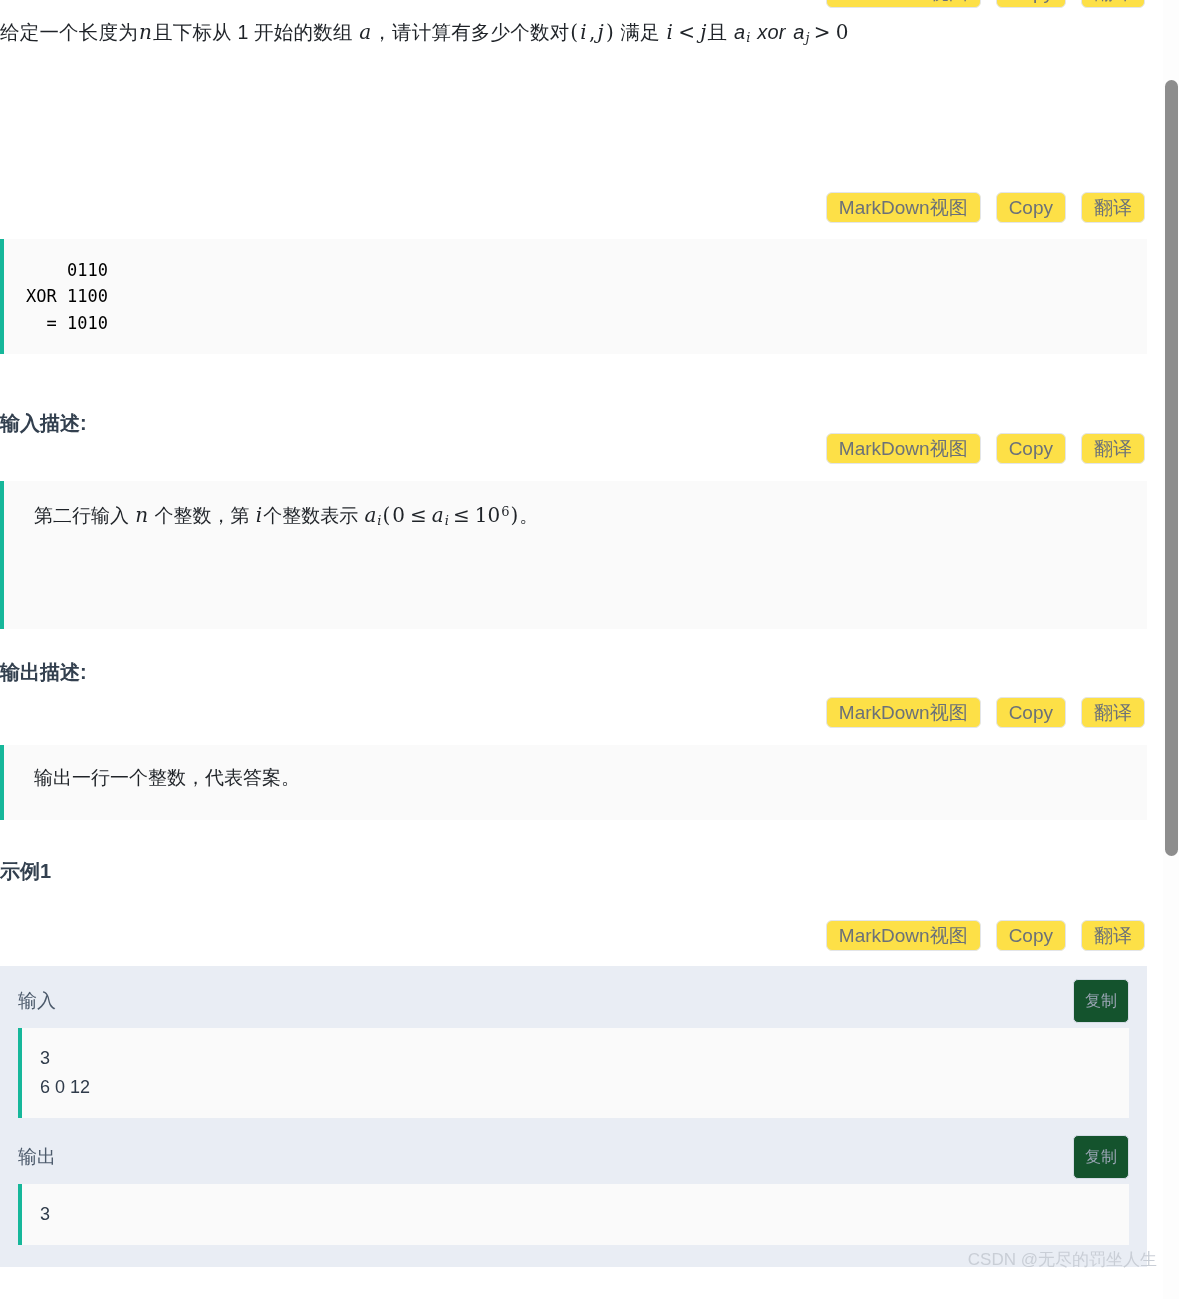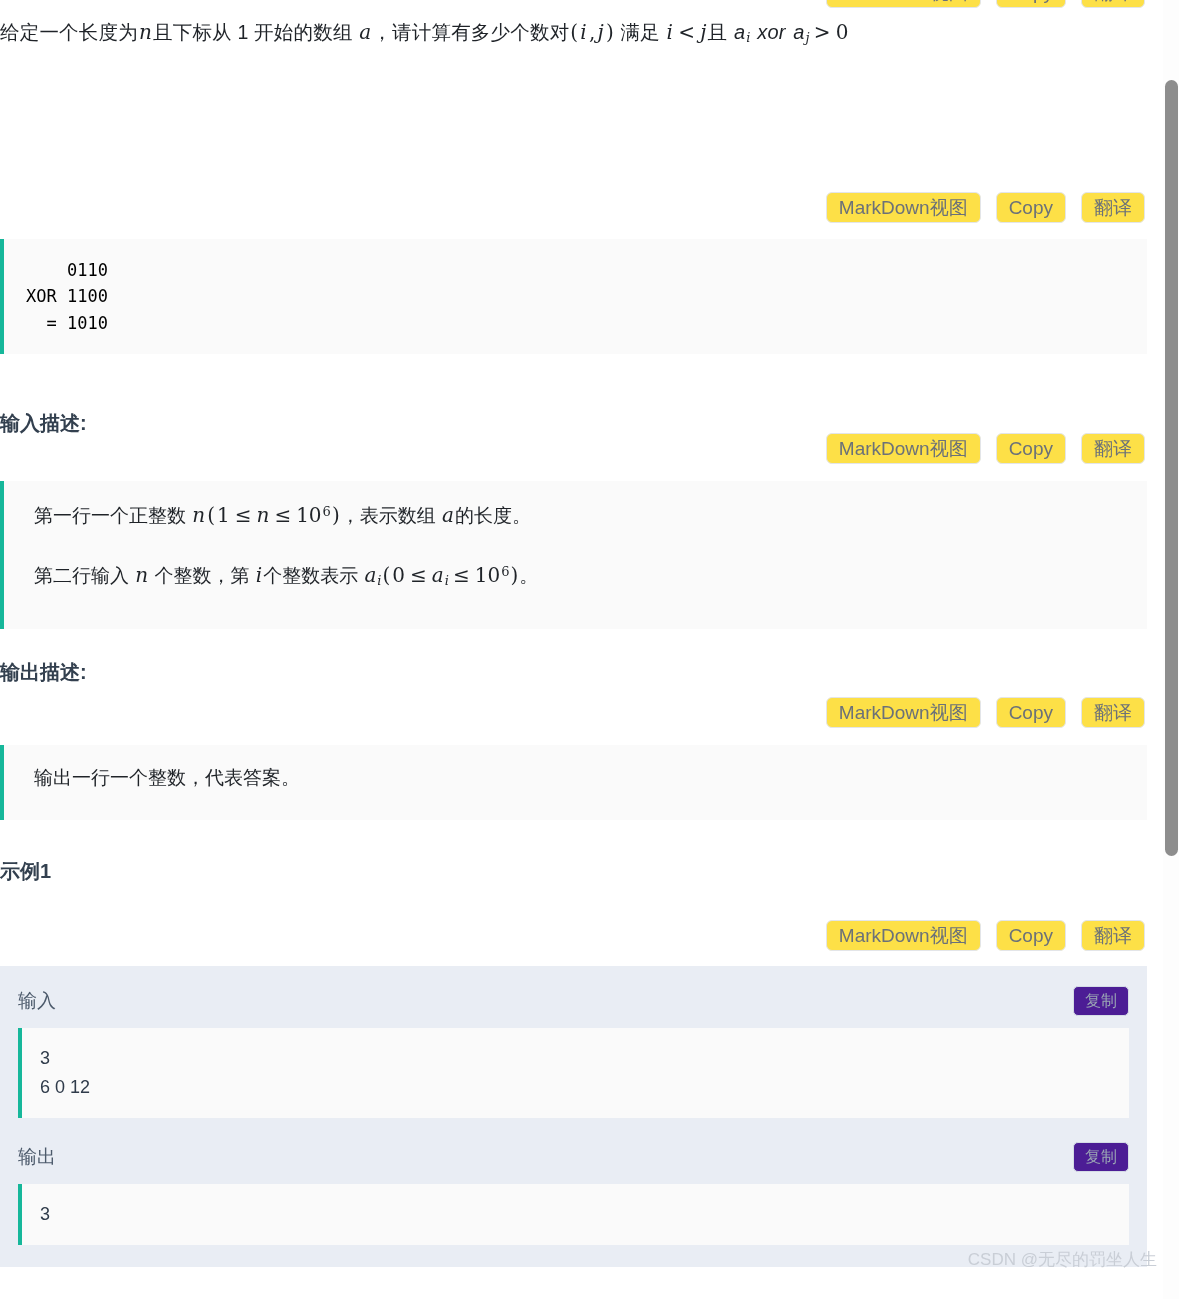--- a/index.html
+++ b/index.html
@@ -178,25 +178,25 @@
   }
   .ex-label {
     font-size: 19px;
     color: #4c5a6b;
     font-family: "Liberation Sans", sans-serif;
   }
   .copybtn {
     display: inline-flex;
     align-items: center;
     justify-content: center;
-    height: 30px;
+    height: 44px;
     padding: 0 11px;
     border: 1px solid #d5dce6;
     border-radius: 5px;
-    background: #4c1d95;
+    background: #14532d;
     color: #9aa5b4;
     font-size: 16px;
     font-family: "Liberation Sans", sans-serif;
     cursor: pointer;
   }
   .ex-code {
     background: #fafafa;
     border-left: 4px solid #16b79a;
     margin: 10px 0 22px 0;
     padding: 16px 18px;
@@ -268,21 +268,20 @@
 
   <h3 class="sec" style="position:absolute; left:0; top:410px;">输入描述:</h3>
 
   <div class="btn-row" style="position:absolute; left:0; top:433px;">
     <button class="tbtn">MarkDown视图</button>
     <button class="tbtn">Copy</button>
     <button class="tbtn">翻译</button>
   </div>
 
   <div class="block" style="position:absolute; left:0; top:481px; height:148px;">
-    <p><span>第一行一个正整数</span> <span class="mi">n</span><span class="mn">(</span><span class="mn">1</span><span class="mo">≤</span><span class="mi">n</span><span class="mo">≤</span><span class="mn">10</span><sup class="ms">6</sup><span class="mn">)</span><span>，表示数组</span> <span class="mi">a</span><span>的长度。</span></p>
     <p><span>第二行输入</span> <span class="mi">n</span> <span>个整数，第</span> <span class="mi">i</span><span>个整数表示</span> <span class="mi">a</span><sub class="ms">i</sub><span class="mn">(</span><span class="mn">0</span><span class="mo">≤</span><span class="mi">a</span><sub class="ms">i</sub><span class="mo">≤</span><span class="mn">10</span><sup class="ms">6</sup><span class="mn">)</span><span>。</span></p>
   </div>
 
   <h3 class="sec" style="position:absolute; left:0; top:659px;">输出描述:</h3>
 
   <div class="btn-row" style="position:absolute; left:0; top:697px;">
     <button class="tbtn">MarkDown视图</button>
     <button class="tbtn">Copy</button>
     <button class="tbtn">翻译</button>
   </div>

